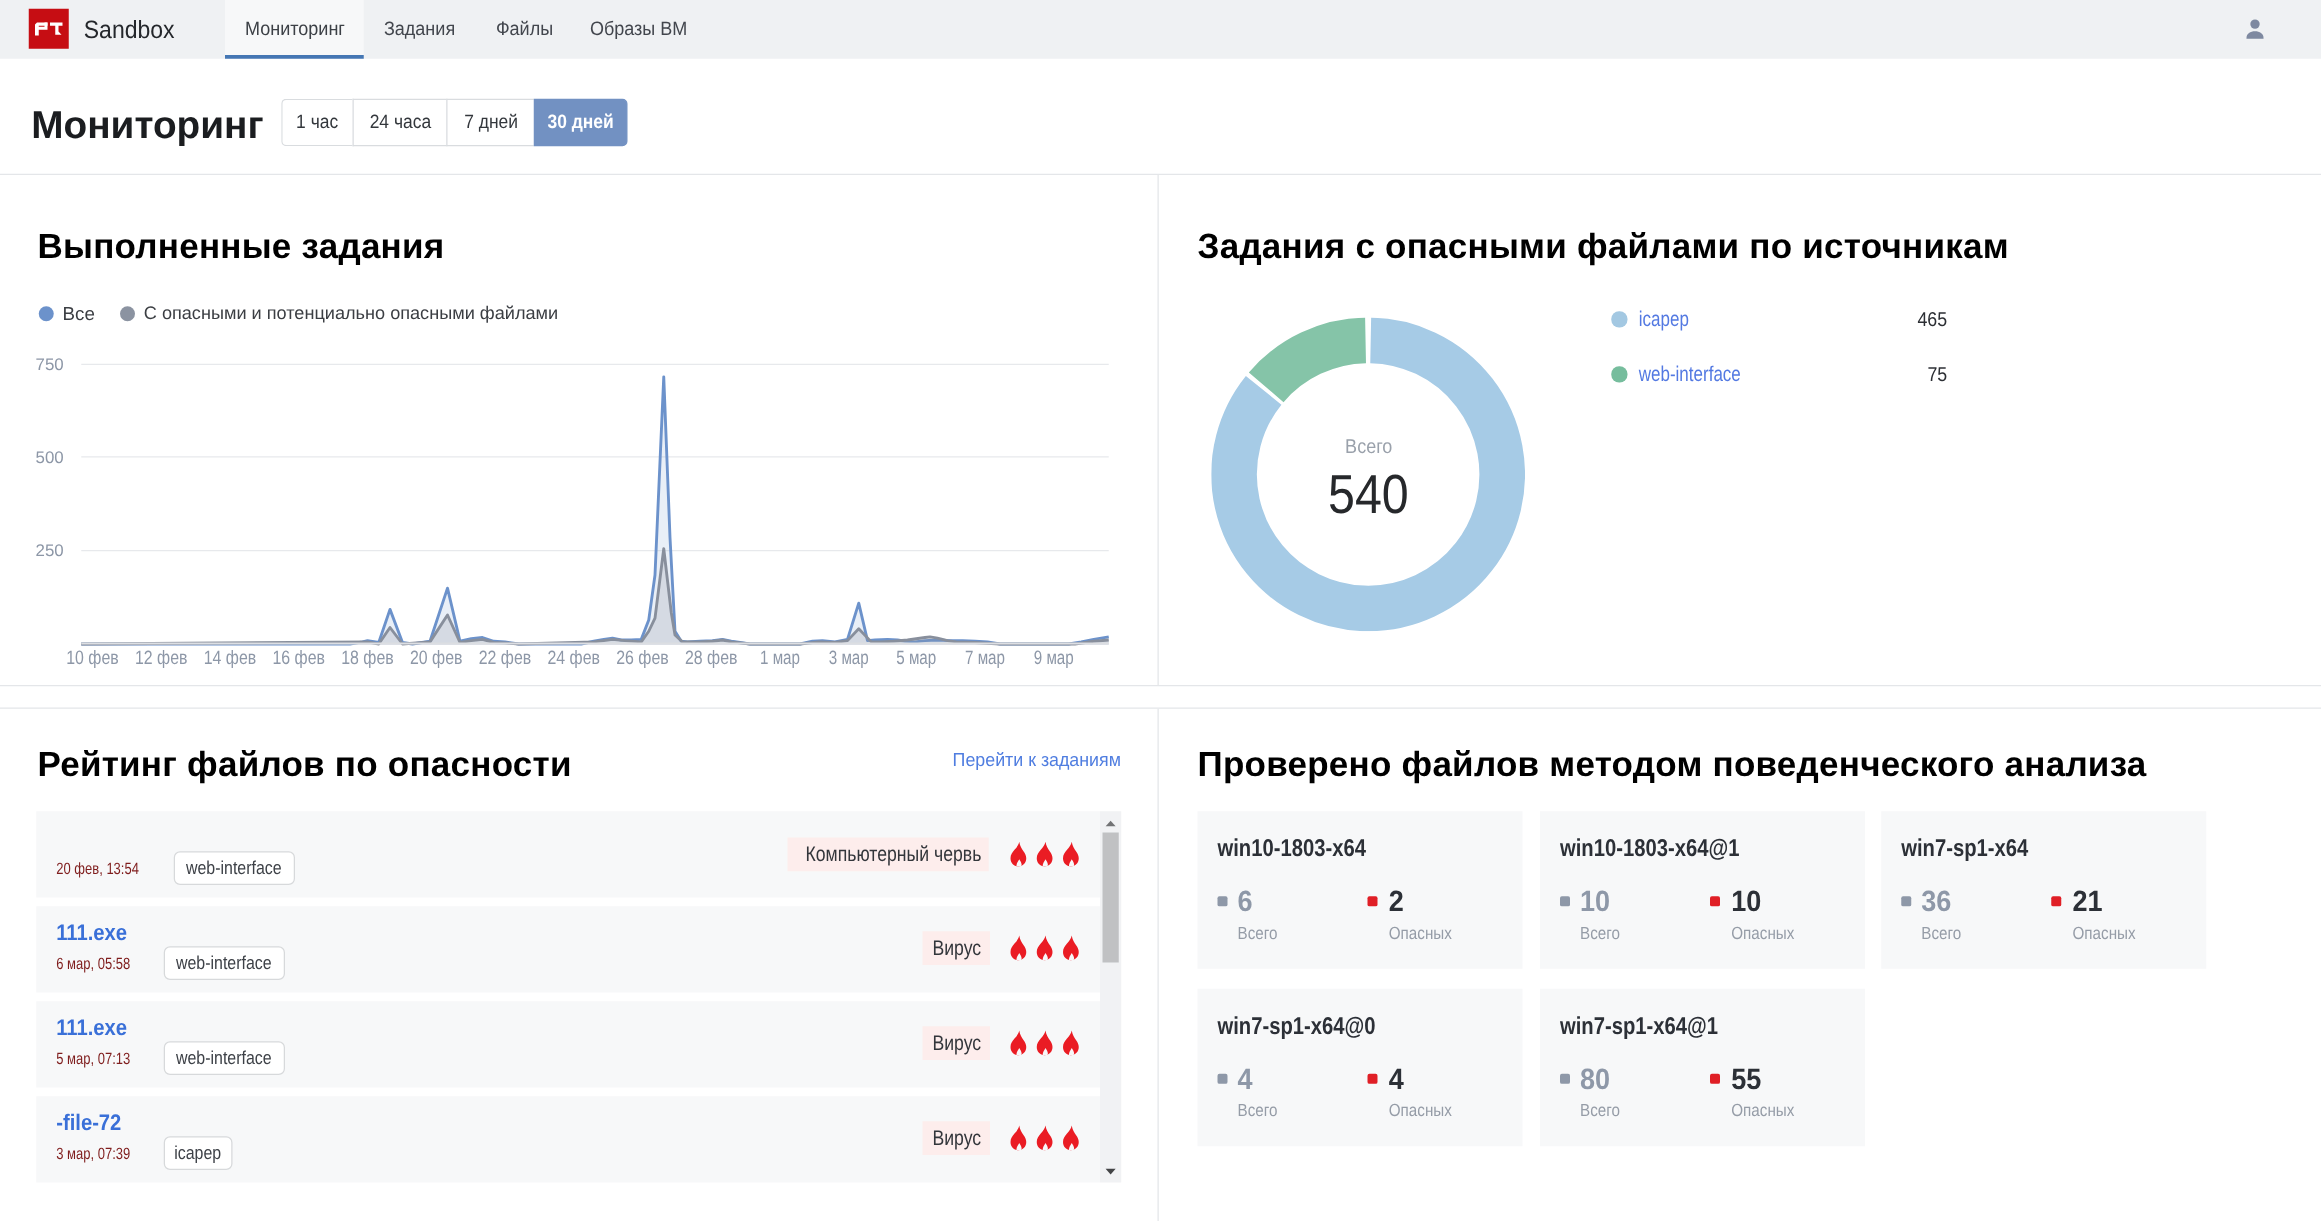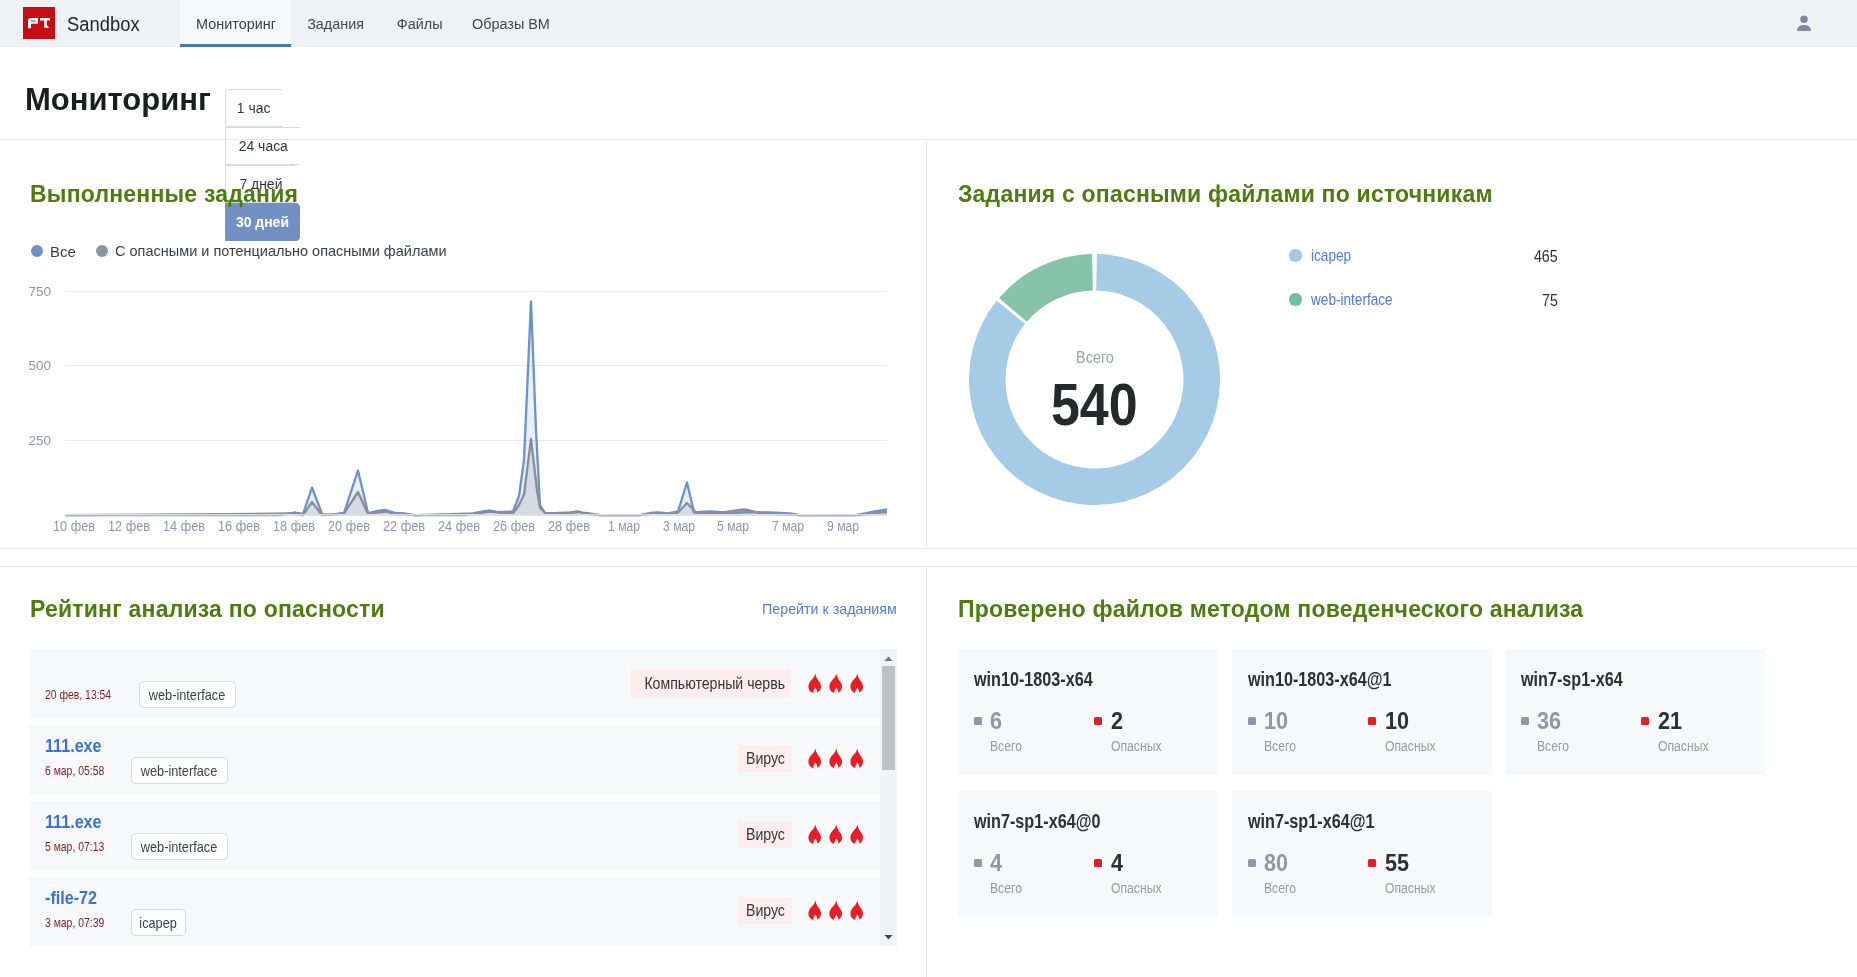--- a/index.html
+++ b/index.html
@@ -11,31 +11,31 @@
 
 
 .topbar { position:absolute; left:0; top:0; width:1857px; height:47px; background:#eff1f3; }
 .logo { position:absolute; left:23px; top:7px; width:32px; height:32px; background:#c60d13; }
 .brand { position:absolute; left:67px; top:13px; font-size:20px; font-weight:normal; color:#24272b; }
 .tab { position:absolute; top:0; height:47px; line-height:47px; text-align:center; font-size:15.5px; color:#42464d; }
 .tab.active { background:#f7f8f9; border-bottom:3px solid #4577b4; color:#3c4046; }
 
 
 .h1 { position:absolute; left:25px; top:82px; font-size:31px; font-weight:bold; color:#1b1d20; }
-.btns { position:absolute; left:225px; top:89px; height:28px; display:flex;flex-direction:column; }
+.btns { position:absolute; left:225px; top:79px; height:28px; display:flex; }
 .btn { height:38px; line-height:36px; font-size:15.5px; color:#33373c; background:#fff; border:1px solid #d9dcdf; border-right:none; text-align:center; }
 .btn:first-child { border-radius:4px 0 0 4px; }
 .btn:last-child { border-radius:0 4px 4px 0; border-right:1px solid #d9dcdf; }
 .btn.sel { background:#7291c2; border-color:#7291c2; color:#fff; font-weight:bold; }
 
 
 .hline { position:absolute; left:0; width:1857px; height:1px; background:#e4e6e9; }
 .vline { position:absolute; left:926px; width:1px; background:#e4e6e9; }
 
-.sechead { position:absolute; font-size:23px; font-weight:bold; color:#4d7c0f; letter-spacing:0.2px; }
+.sechead { position:absolute; font-size:28px; font-weight:bold; color:#000000; letter-spacing:0.2px; }
 
 
 .dot { position:absolute; width:12px; height:12px; border-radius:50%; }
 .ltext { position:absolute; font-size:15px; color:#3b3e43; }
 
 
 .row { position:absolute; left:29px; width:851px; background:#f7f8f9; }
 .row .title { position:absolute; left:16px; top:10px; font-size:18px; font-weight:bold; color:#3a70d8; }
 .row .title .cx { transform:scaleX(0.897); }
 .row .date { position:absolute; left:16px; top:38px; font-size:13px; color:#7f1d1d; }
@@ -135,30 +135,30 @@
   <path d="M 65 245.2 L 294 243.5 L 303 245.2 L 312 232 L 322 245.2 L 344 243.5 L 358 222 L 368 244 L 377 242.5 L 386 241.5 L 395 244 L 404 244.3 L 415 245.2 L 475 243.5 L 483 242.5 L 490 241.5 L 500 242.5 L 513 243.5 L 519 235 L 524 224.5 L 531 169 L 537 220 L 540 238 L 546 243.5 L 560 243.5 L 570 243 L 578 242 L 585 243.5 L 600 245.2 L 640 245.2 L 655 243.5 L 668 244 L 678 242.5 L 687 233 L 697 243.5 L 705 243.5 L 715 243 L 726 242 L 733 241 L 740 240 L 744 239.5 L 750 240.5 L 758 242.5 L 765 243.5 L 780 244 L 800 245.2 L 860 245.2 L 875 243 L 887 242" fill="none" stroke="#888f9c" stroke-width="2.3" stroke-linejoin="round"></path>
   <line x1="65" y1="244.7" x2="887" y2="244.7" stroke="#dcdee2" stroke-width="1.6"></line>
 </svg>
 
 <div class="sechead" style="left:958px; top:181px;">Задания с опасными файлами по источникам</div>
 <svg class="abs" style="left:969px; top:254px;" width="251" height="251" viewBox="0 0 251 251">
   <path d="M 127.56 18.27 A 107.25 107.25 0 1 1 41.92 58.30" fill="none" stroke="#a6cbe6" stroke-width="36.5"></path>
   <path d="M 43.95 55.85 A 107.25 107.25 0 0 1 123.44 18.27" fill="none" stroke="#85c4a8" stroke-width="36.5"></path>
 </svg>
 <div class="abs" style="left:1044px; top:349px; width:101px; font-size:16px; color:#9aa1ab; text-align:center;"><span class="cx" style="transform:scaleX(0.9); transform-origin:50% 50%;">Всего</span></div>
-<div class="abs" style="left:1044px; top:371px; width:101px; font-size:59px; font-weight:bold; color:#26282b; text-align:center;"><span class="cx" style="transform:scaleX(0.88); transform-origin:50% 50%;">540</span></div>
+<div class="abs" style="left:1044px; top:371px; width:101px; font-size:44px; font-weight:normal; color:#26282b; text-align:center;"><span class="cx" style="transform:scaleX(0.88); transform-origin:50% 50%;">540</span></div>
 
 <span class="dot" style="left:1289px; top:249px; width:12.5px; height:12.5px; background:#a3c8e2;"></span>
 <span class="abs" style="left:1311px; top:246px; font-size:17px; color:#5379e2;"><span class="cx" style="transform:scaleX(0.8);">icapep</span></span>
 <span class="abs" style="left:1518px; top:248px; width:40px; font-size:16px; color:#2c2f34; text-align:right;"><span class="cx" style="transform:scaleX(0.89); transform-origin:100% 50%;">465</span></span>
 <span class="dot" style="left:1289px; top:293px; width:12.5px; height:12.5px; background:#76bd9d;"></span>
 <span class="abs" style="left:1311px; top:290px; font-size:17px; color:#5379e2;"><span class="cx" style="transform:scaleX(0.8);">web-interface</span></span>
 <span class="abs" style="left:1518px; top:292px; width:40px; font-size:16px; color:#2c2f34; text-align:right;"><span class="cx" style="transform:scaleX(0.89); transform-origin:100% 50%;">75</span></span>
 
-<div class="sechead" style="left:30px; top:596px;">Рейтинг анализа по опасности</div>
+<div class="sechead" style="left:30px; top:596px;">Рейтинг файлов по опасности</div>
 <div class="abs" style="left:697px; top:600px; width:200px; font-size:15px; color:#4f7de0; text-align:right;"><span class="cx" style="transform:scaleX(0.95); transform-origin:100% 50%;">Перейти к заданиям</span></div>
 
 <div class="row" style="top:649px; height:69px;">
   <div class="date"><span class="cx">20 фев, 13:54</span></div>
   <div class="chipbox" style="left:110px; width:97px;"><span class="cx">web-interface</span></div>
   <div class="verdict" style="top:21px; left:601px; width:161px; text-align:center;text-decoration:underline;"><span class="cx">Компьютерный червь</span></div>
 </div>
 <div class="row" style="top:725px; height:69px;">
   <div class="title" style="top:11px;"><span class="cx">111.exe</span></div>
   <div class="date"><span class="cx">6 мар, 05:58</span></div>

